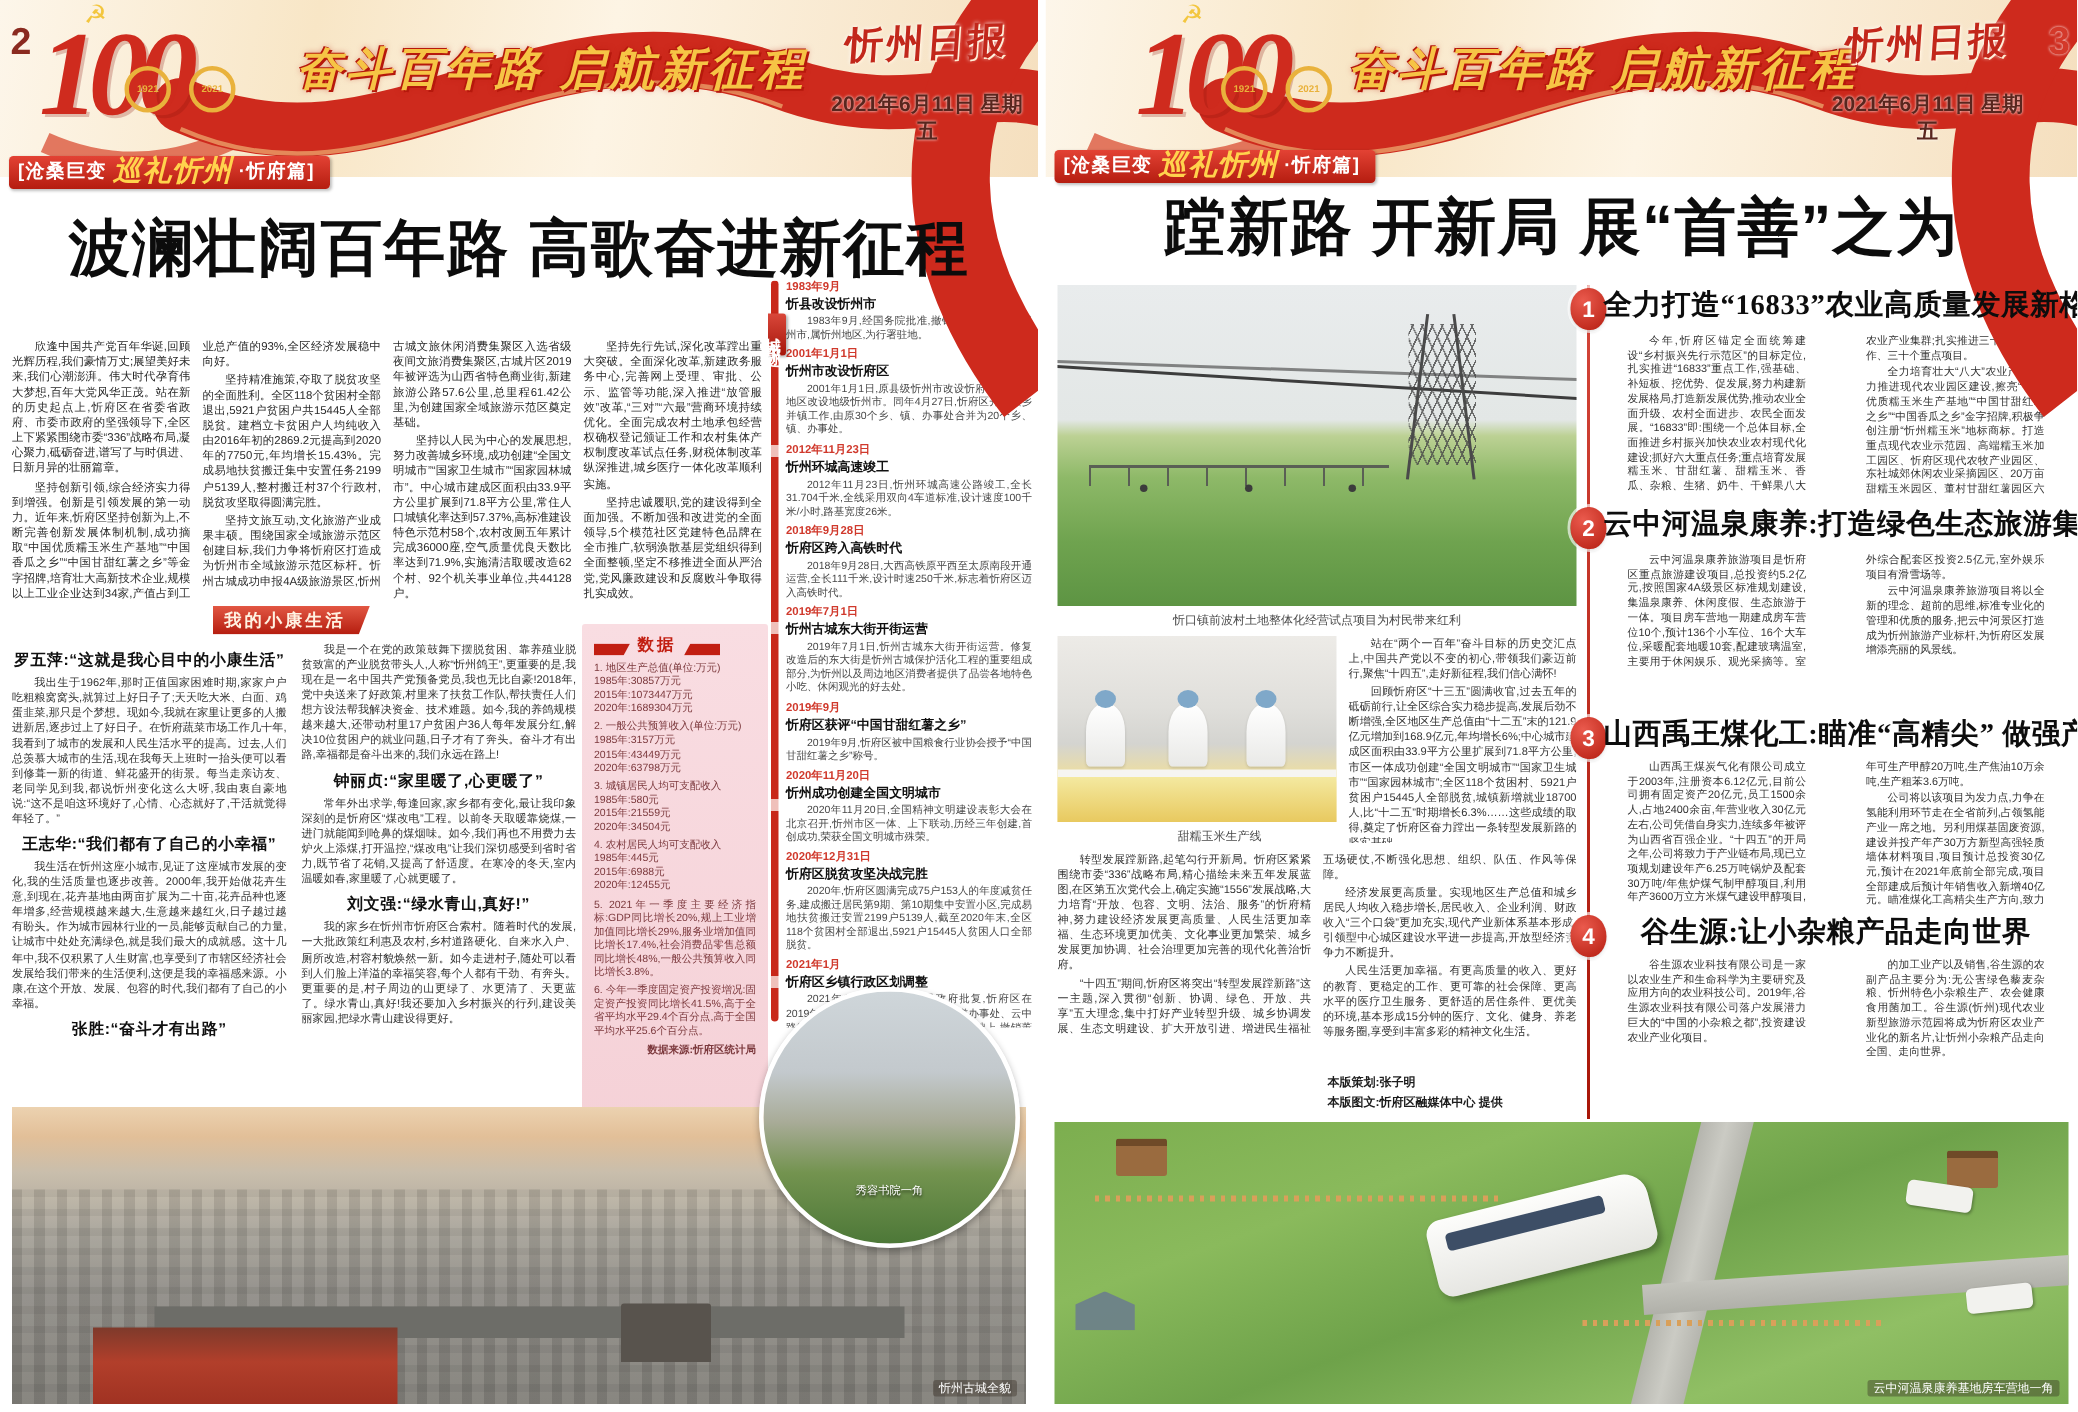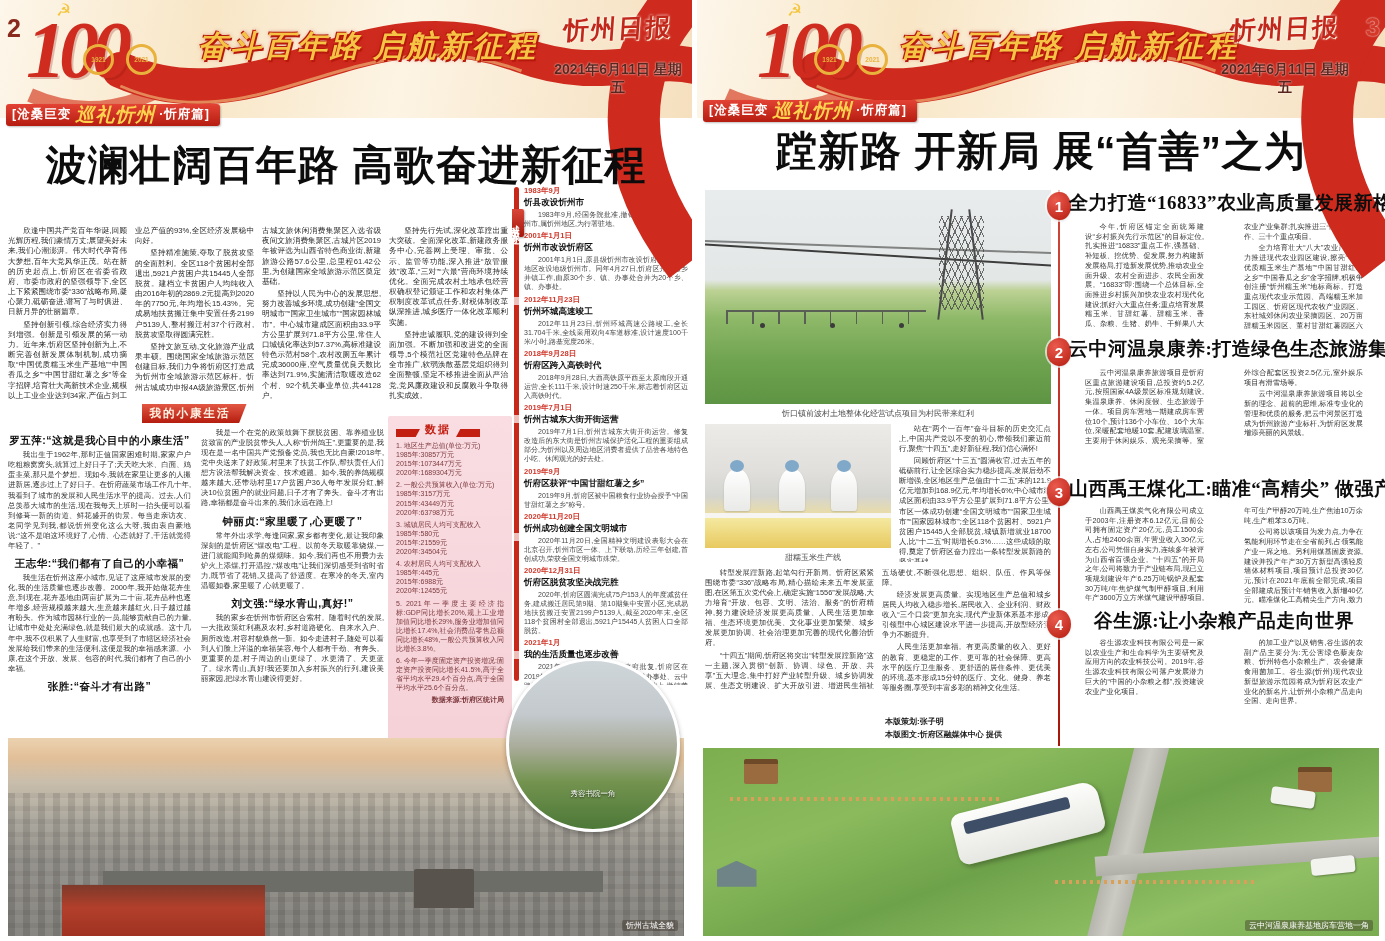--- a/index.html
+++ b/index.html
@@ -280,21 +280,21 @@
       <div class="tl-d">2019年9月</div>
       <div class="tl-t">忻府区获评“中国甘甜红薯之乡”</div>
       <p class="tl-p">2019年9月,忻府区被中国粮食行业协会授予“中国甘甜红薯之乡”称号。</p>
       <div class="tl-d">2020年11月20日</div>
       <div class="tl-t">忻州成功创建全国文明城市</div>
       <p class="tl-p">2020年11月20日,全国精神文明建设表彰大会在北京召开,忻州市区一体、上下联动,历经三年创建,首创成功,荣获全国文明城市殊荣。</p>
       <div class="tl-d">2020年12月31日</div>
       <div class="tl-t">忻府区脱贫攻坚决战完胜</div>
       <p class="tl-p">2020年,忻府区圆满完成75户153人的年度减贫任务,建成搬迁居民第9期、第10期集中安置小区,完成易地扶贫搬迁安置2199户5139人,截至2020年末,全区118个贫困村全部退出,5921户15445人贫困人口全部脱贫。</p>
       <div class="tl-d">2021年1月</div>
-      <div class="tl-t">我的生活质量也逐步改善</div>
+      <div class="tl-t">忻府区乡镇行政区划调整</div>
       <p class="tl-p">2021年1月,经山西省人民政府批复,忻府区在2019年设立九原街道办事处、旭来街道办事处、云中路街道办事处,2020年撤并部分乡镇的基础上,撤销董村镇、豆罗镇建制,同时新设部分街道办事处,调整部分乡镇,截至2021年6月,忻府区共辖7个街道8个镇5个乡。</p>
 
     </aside>
 
     <div class="inset">
       <span class="inset-cap">秀容书院一角</span>
     </div>
 
     <div class="photo-city">
       <div class="roofs"></div>

